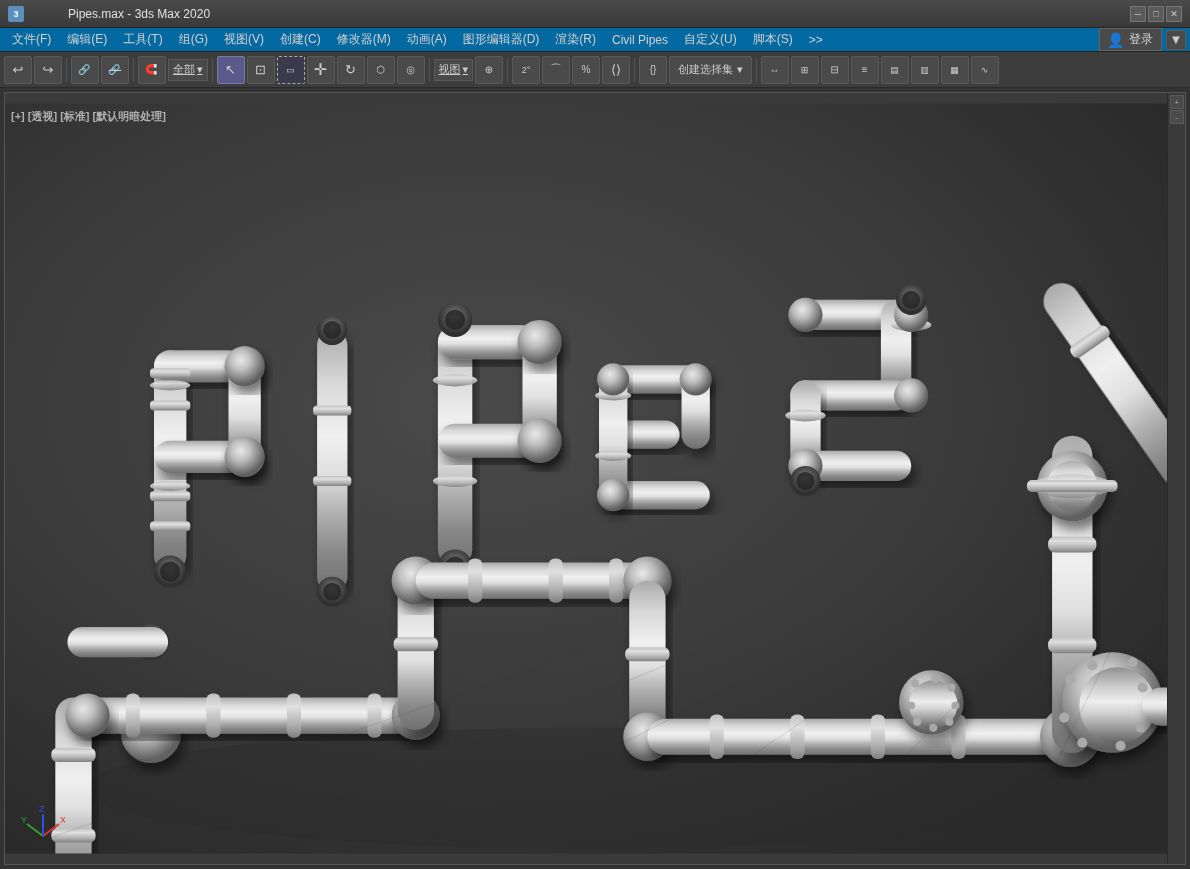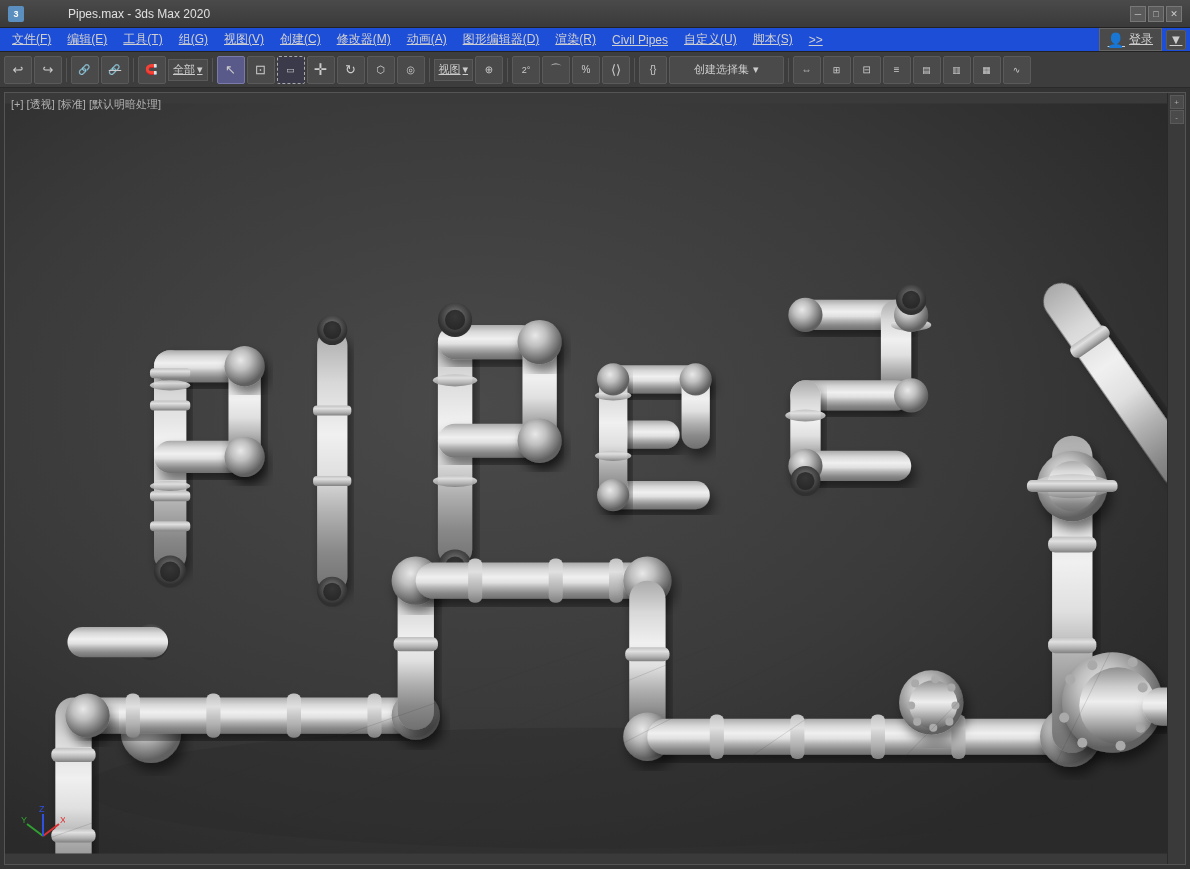--- a/index.html
+++ b/index.html
@@ -53,26 +53,25 @@
       font-size: 9px;
       display: flex; align-items: center; justify-content: center;
       cursor: pointer;
       color: #ccc;
     }
 
     
     #menu-bar {
       width: 100%;
       height: 24px;
-      background: #1d4ed8;
+      background: #0369a1;
       border-bottom: 1px solid #222;
       display: flex;
       align-items: flex-start;
       padding: 0 4px;
-      text-decoration: underline;
     }
     .menu-item {
       padding: 2px 8px;
       font-size: 12px;
       color: #d0d0d0;
       cursor: pointer;
       white-space: nowrap;
       height: 100%;
       display: flex;
       align-items: center;
@@ -148,36 +147,37 @@
     
     .tb-btn-wide {
       height: 28px;
       background: #4a4a4a;
       border: 1px solid #5a5a5a;
       color: #ccc;
       font-size: 11px;
       display: flex;
       align-items: center;
       justify-content: center;
-      padding: 0 24px;
+      padding: 0 8px;
       cursor: pointer;
       border-radius: 2px;
       gap: 4px;
       white-space: nowrap;
     }
 
     
     .viewport-label {
       position: absolute;
-      top: 4px;
+      top: 16px;
       left: 6px;
       color: #b0b0b0;
       font-size: 11px;
       z-index: 10;
       pointer-events: none;
+      font-weight: bold;
     }
 
     
     #pipes-svg {
       width: 100%;
       height: 100%;
     }
 
     
     #right-toolbar {

